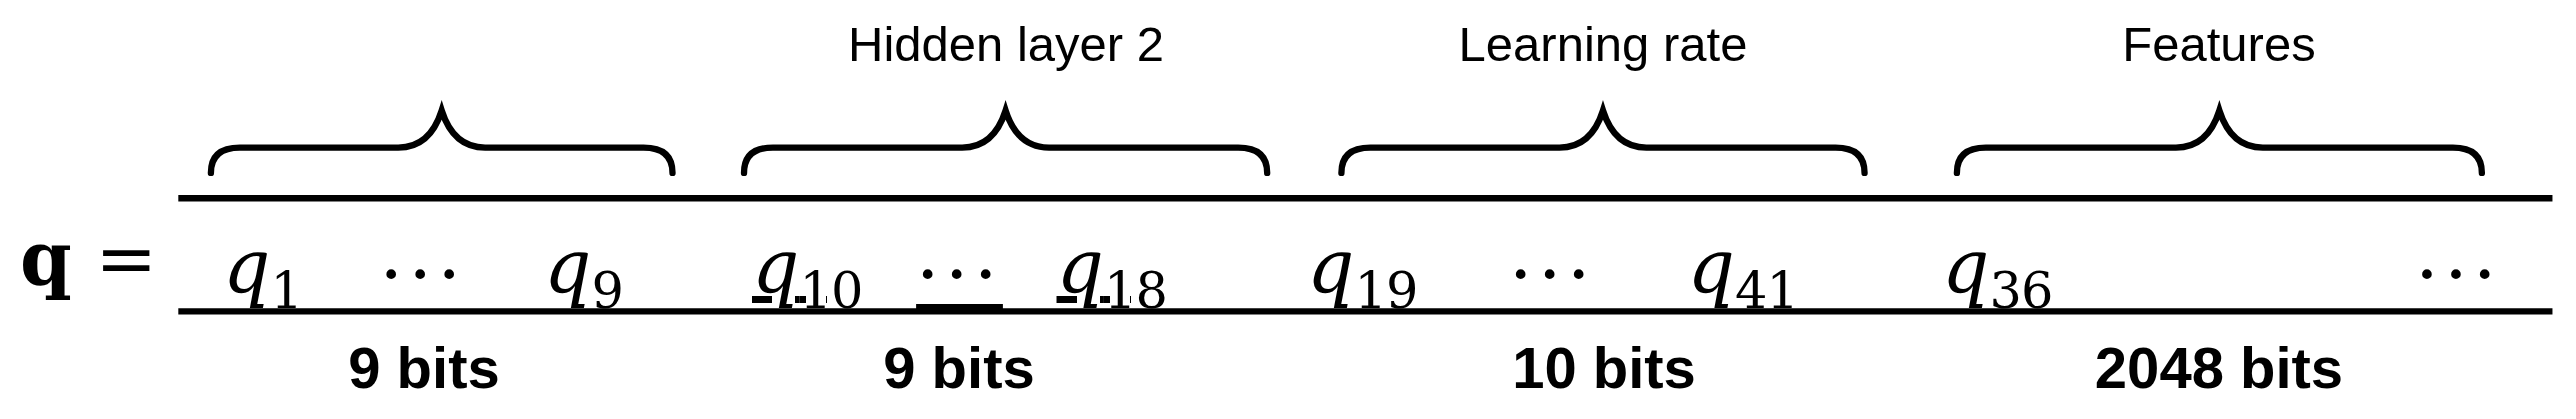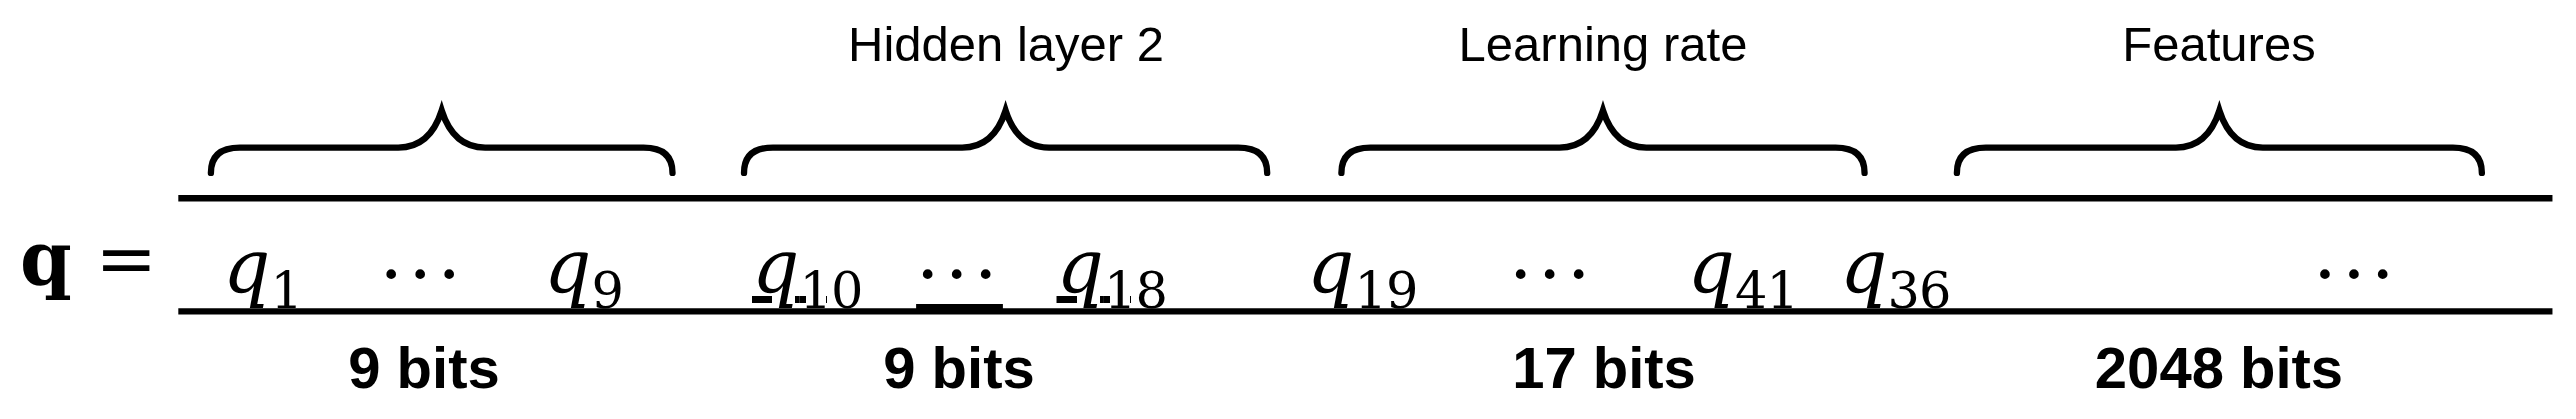--- a/index.html
+++ b/index.html
@@ -52,21 +52,21 @@
     align-items: baseline;
     font-family: "DejaVu Serif", serif;
     font-size: 74px;
     line-height: 1;
     white-space: nowrap;
     margin-top: 8px;
   }
   .seg-content.s1 { left: 223px;  width: 400px; }
   .seg-content.s2 { left: 752px;  width: 415px; text-decoration: underline; }
   .seg-content.s3 { left: 1307px; width: 491px; }
-  .seg-content.s4 { left: 1840px; width: 560px; }
+  .seg-content.s4 { left: 1942px; width: 560px; }
   .qv i { font-style: italic; }
   .qv sub {
     font-style: normal;
     font-size: 51px;
     letter-spacing: -0.9px;
   }
   .dots {
     letter-spacing: 5.4px;
     position: relative;
     top: 8.1px;
@@ -129,17 +129,17 @@
     <span class="qv"><i>q</i><sub>41</sub></span>
   </div>
 
   <div class="seg-content s4">
     <span class="qv"><i>q</i><sub>36</sub></span>
     <span class="dots">···</span>
   </div>
 
   <div class="bits-label b1">9 bits</div>
   <div class="bits-label b2">9 bits</div>
-  <div class="bits-label b3">17 bits</div>
+  <div class="bits-label b3">10 bits</div>
   <div class="bits-label b4">2048 bits</div>
 
 </div>
 
 
 </body></html>

